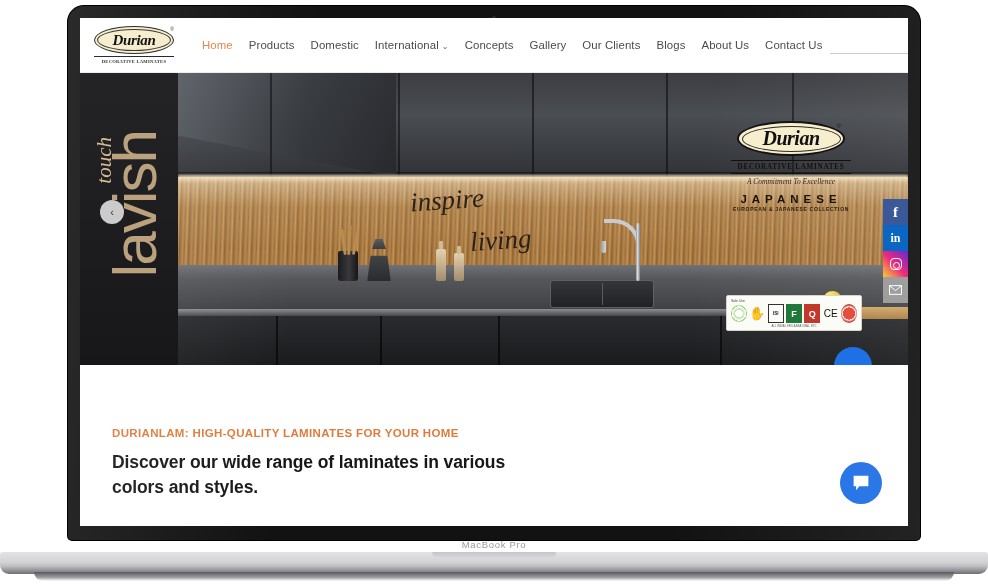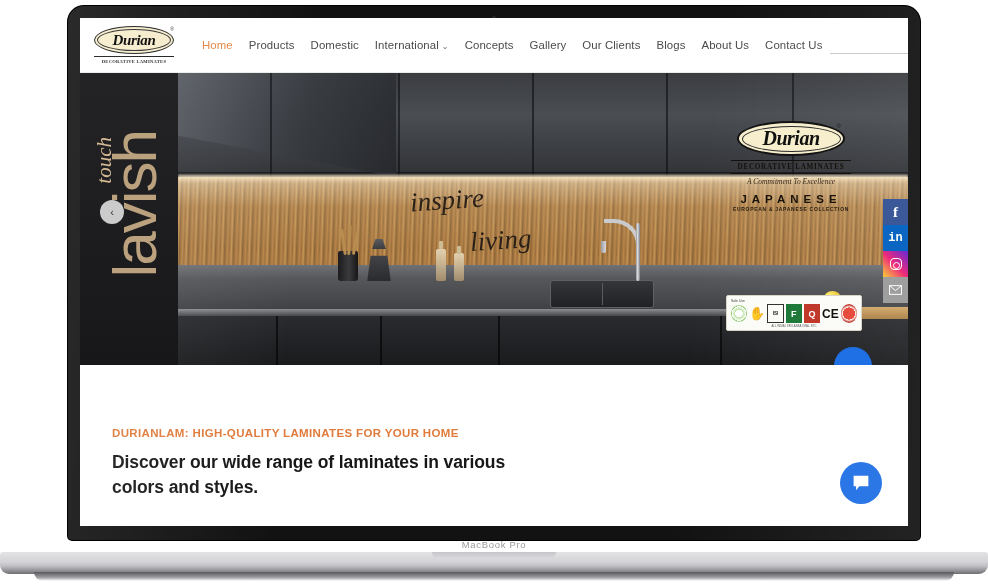--- a/index.html
+++ b/index.html
@@ -278,21 +278,21 @@
 
   
   #social-rail{
     position:absolute; right:0; top:126px; width:25px; z-index:10;
   }
   .soc{
     width:25px; height:26px; display:flex; align-items:center; justify-content:center;
     color:#fff; cursor:pointer;
   }
   .soc-fb{ background:#3b5998; font-family:"Liberation Serif", serif; font-weight:bold; font-size:15px; }
-  .soc-in{ background:#0a66c2; font-family:Liberation Mono, monospace; font-weight:bold; font-size:12px; }
+  .soc-in{ background:#0a66c2; font-family:Liberation Serif, serif; font-weight:bold; font-size:12px; }
   .soc-ig{ background:linear-gradient(45deg,#f9ce34,#ee2a7b 48%,#6228d7); }
   .soc-ig .igbox{ width:12px; height:12px; border:1.6px solid #fff; border-radius:4px; position:relative; }
   .soc-ig .igbox::after{ content:""; position:absolute; left:2.5px; top:2.5px; width:5px; height:5px;
     border:1.4px solid #fff; border-radius:50%; }
   .soc-mail{ background:#9e9e9e; }
 
   
   #chat-peek{
     position:absolute; right:36px; bottom:-20px; width:38px; height:38px;
     border-radius:50%; background:#1f6fe5; z-index:8;
@@ -436,21 +436,21 @@
         </div>
 
         <div id="cert-strip">
           <div class="cert-top">Safe Use</div>
           <div class="cert-row">
             <div class="cert" style="background:radial-gradient(circle,#fff 30%,#bfe3a6 32%,#fff 58%,#8cc76a 60%,#fff 72%);border-radius:50%"></div>
             <div class="cert" style="color:#3d8b3d;font-size:13px">✋</div>
             <div class="cert" style="border:1px solid #333;color:#222;font-size:4.5px">ISI</div>
             <div class="cert" style="background:#1f7a3a;color:#fff;font-size:9px">F</div>
             <div class="cert" style="background:#c0392b;color:#fff;font-size:9px">Q</div>
-            <div class="cert" style="color:#111;font-size:12px;font-weight:bold">CE</div>
+            <div class="cert" style="color:#111;font-size:10px;font-weight:normal">CE</div>
             <div class="cert" style="background:radial-gradient(circle,#e74c3c 48%,#fff 50%,#c0392b 70%);border-radius:50%"></div>
           </div>
           <div class="cert-bot">ALL INDIA / SRI LANKA / MAL. ETC</div>
         </div>
 
         <button id="carousel-prev">‹</button>
 
         <div id="social-rail">
           <div class="soc soc-fb">f</div>
           <div class="soc soc-in">in</div>

